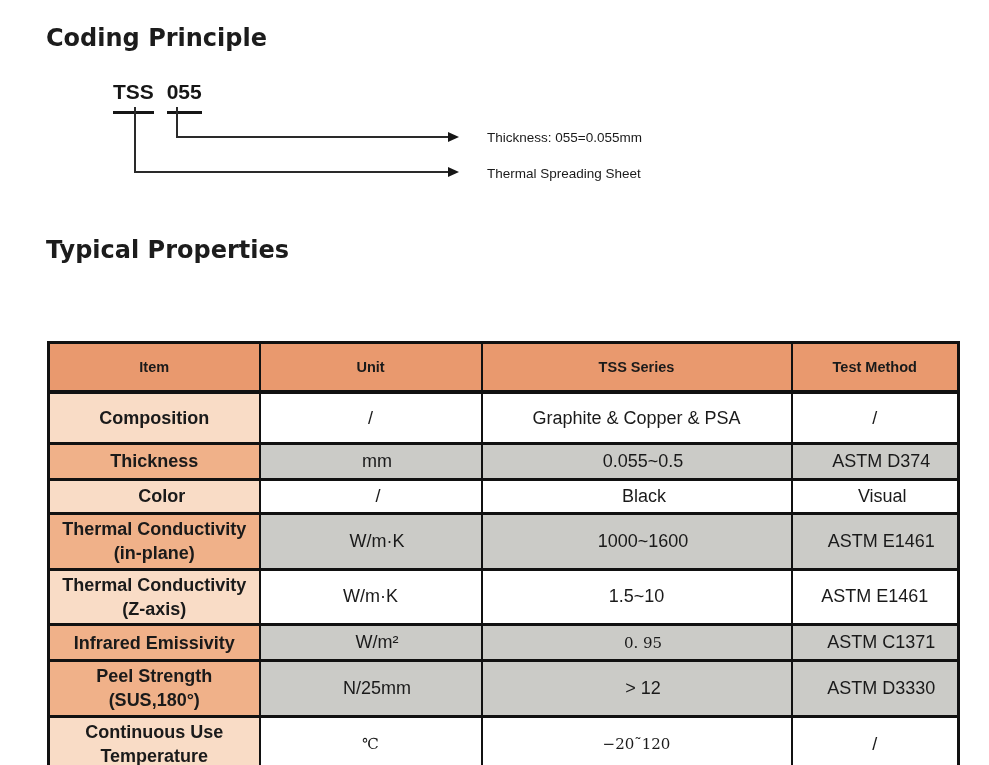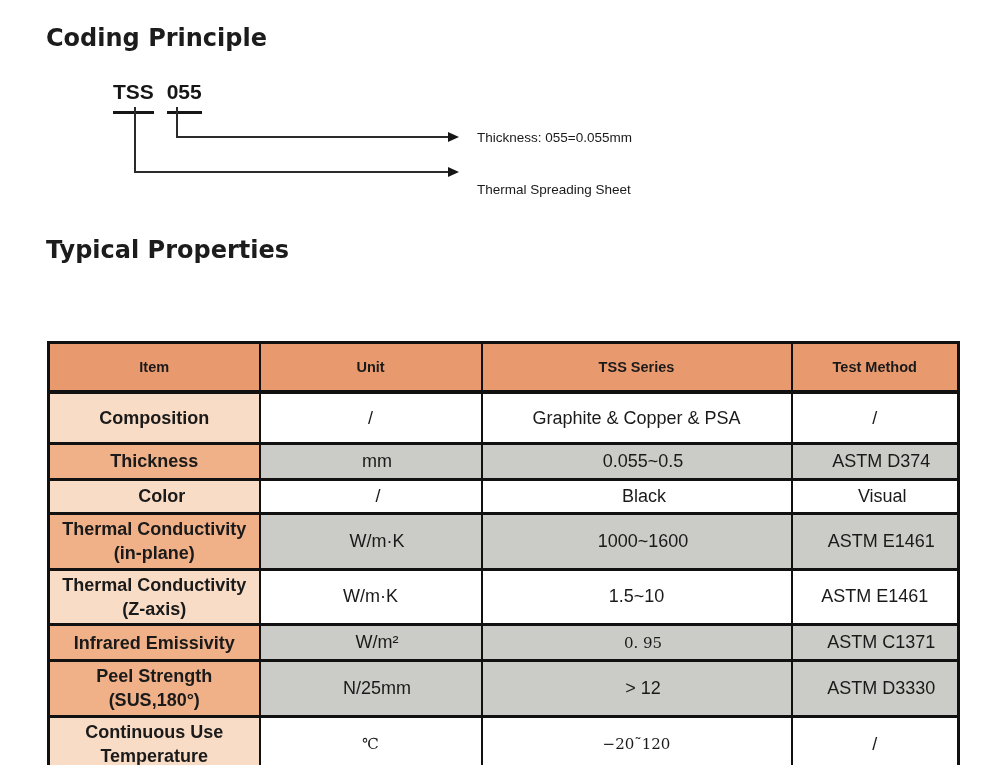--- a/index.html
+++ b/index.html
@@ -49,25 +49,25 @@
   .arrow-head {
     position: absolute; width: 0; height: 0;
     border-top: 5px solid transparent;
     border-bottom: 5px solid transparent;
     border-left: 11px solid #161616;
   }
   #arrow-thickness { left: 448px; top: 132px; }
   #arrow-sheet     { left: 448px; top: 167px; }
 
   .diagram-label {
-    position: absolute; left: 477px;
+    position: absolute; left: 487px;
     font-size: 13.5px; color: #1a1a1a; white-space: nowrap;
   }
   #thickness-label { top: 130px; }
-  #sheet-label     { top: 166px; margin-top: 16px; }
+  #sheet-label     { top: 166px; }
 
   
   .props-table {
     position: absolute; left: 47px; top: 305px;
     border-collapse: collapse;
     table-layout: fixed;
     width: 910px;
     margin-top: 36px;
   }
   .props-table th, .props-table td {

